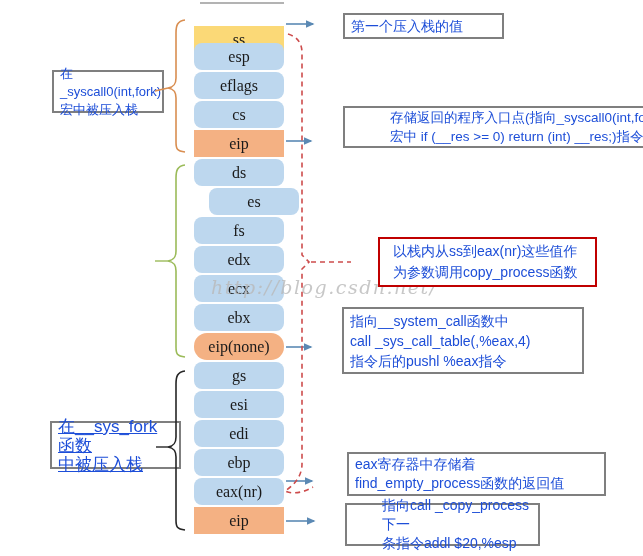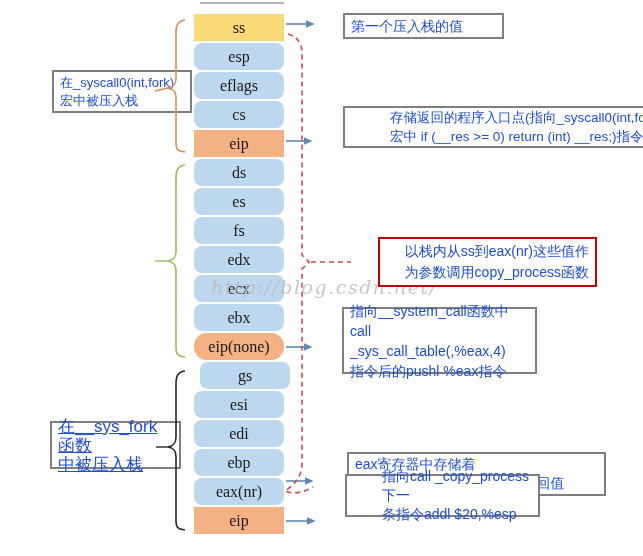--- a/index.html
+++ b/index.html
@@ -10,29 +10,29 @@
   }
   .overlay{position:absolute;left:0;top:0;width:643px;height:556px;z-index:4;pointer-events:none;}
   .stack-col{position:absolute;left:0;top:0;z-index:1;}
   .cell{
     position:absolute;left:194px;width:90px;height:27px;
     display:flex;align-items:center;justify-content:center;
     font-family:"Liberation Serif","DejaVu Serif",serif;
     font-size:16px;color:#1a1a1a;z-index:1;
   }
   .cell.blue{background:var(--cell-blue);border-radius:8px;}
-  .cell.yellow{background:var(--cell-yellow);}
+  .cell.yellow{background:var(--cell-yellow);margin-top:12px;}
   .cell.orange{background:var(--cell-orange);}
   .note{
     position:absolute;background:#ffffff;border:2px solid var(--box-border);
     color:#1d4ed8;white-space:pre-line;z-index:3;
     display:flex;flex-direction:column;justify-content:center;
     box-sizing:border-box;padding:1px 6px;line-height:19px;font-size:14px;margin-left:25px;
   }
-  .note.red-accent{border-color:var(--red);text-align:right;}
+  .note.red-accent{border-color:var(--red);}
   .watermark{
     position:absolute;left:211px;top:276px;z-index:2;
     font-family:"DejaVu Serif","Liberation Serif",serif;
     font-size:19px;letter-spacing:1.5px;color:rgba(185,185,185,0.8);
     white-space:nowrap;
     font-style:italic;
   }
   .brace{fill:none;stroke-width:1.6px;}
   .brace.b1{stroke:var(--brace-orange);}
   .brace.b2{stroke:var(--brace-green);}
@@ -79,45 +79,45 @@
 
   <div class="watermark">http://blog.csdn.net/</div>
 
   <div class="stack-col" id="stack-col">
       <div class="cell yellow" style="top: 14px;">ss</div>
       <div class="cell blue" style="top: 43px;">esp</div>
       <div class="cell blue" style="top: 72px;">eflags</div>
       <div class="cell blue" style="top: 101px;">cs</div>
       <div class="cell orange" style="top: 130px;">eip</div>
       <div class="cell blue" style="top: 159px;">ds</div>
-      <div class="cell blue" style="top: 188px;">es</div>
+      <div class="cell blue" style="top: 188px; margin-left: 15px;">es</div>
       <div class="cell blue" style="top: 217px;">fs</div>
       <div class="cell blue" style="top: 246px;">edx</div>
       <div class="cell blue" style="top: 275px;">ecx</div>
       <div class="cell blue" style="top: 304px;">ebx</div>
       <div class="cell orange" style="top: 333px; border-radius: 13px;">eip(none)</div>
-      <div class="cell blue" style="top: 362px; margin-left: 6px;">gs</div>
+      <div class="cell blue" style="top: 362px;">gs</div>
       <div class="cell blue" style="top: 391px;">esi</div>
       <div class="cell blue" style="top: 420px;">edi</div>
       <div class="cell blue" style="top: 449px; text-align: center;">ebp</div>
       <div class="cell blue" style="top: 478px;">eax(nr)</div>
       <div class="cell orange" style="top: 507px;">eip</div>
     </div>
 
-  <div class="note" style="left:27px;top:70px;width:140px;height:43px;font-size:13px;line-height:18px;">在_syscall0(int,fork)
+  <div class="note" style="left:27px;top:70px;width:112px;height:43px;font-size:13px;line-height:18px;">在_syscall0(int,fork)
 宏中被压入栈</div>
   <div class="note" style="left:25px;top:421px;width:131px;height:48px;font-size:17px;line-height:19px;text-decoration:underline;">在__sys_fork函数
 中被压入栈</div>
 
   <div class="note" style="left:318px;top:13px;width:161px;height:26px;">第一个压入栈的值</div>
   <div class="note" style="left:318px;top:106px;width:345px;height:42px;font-size:13.5px;padding-left:45px;">存储返回的程序入口点(指向_syscall0(int,fork)
 宏中 if (__res &gt;= 0) return (int) __res;)指令</div>
   <div class="note red-accent" style="left:353px;top:237px;width:219px;height:50px;line-height:21px;padding-left:13px;">以栈内从ss到eax(nr)这些值作
 为参数调用copy_process函数</div>
-  <div class="note" style="left:317px;top:307px;width:195px;height:67px;line-height:20px;">指向__system_call函数中
+  <div class="note" style="left:317px;top:307px;width:242px;height:67px;line-height:20px;">指向__system_call函数中
 call _sys_call_table(,%eax,4)
 指令后的pushl %eax指令</div>
   <div class="note" style="left:322px;top:452px;width:259px;height:44px;">eax寄存器中存储着
 find_empty_process函数的返回值</div>
-  <div class="note" style="left:320px;top:474px;width:195px;height:43px;line-height:19px;padding-left:35px;">指向call _copy_process下一
+  <div class="note" style="left:320px;top:503px;width:195px;height:43px;line-height:19px;padding-left:35px;">指向call _copy_process下一
 条指令addl $20,%esp</div>
 
 </div>
 
 </body></html>

